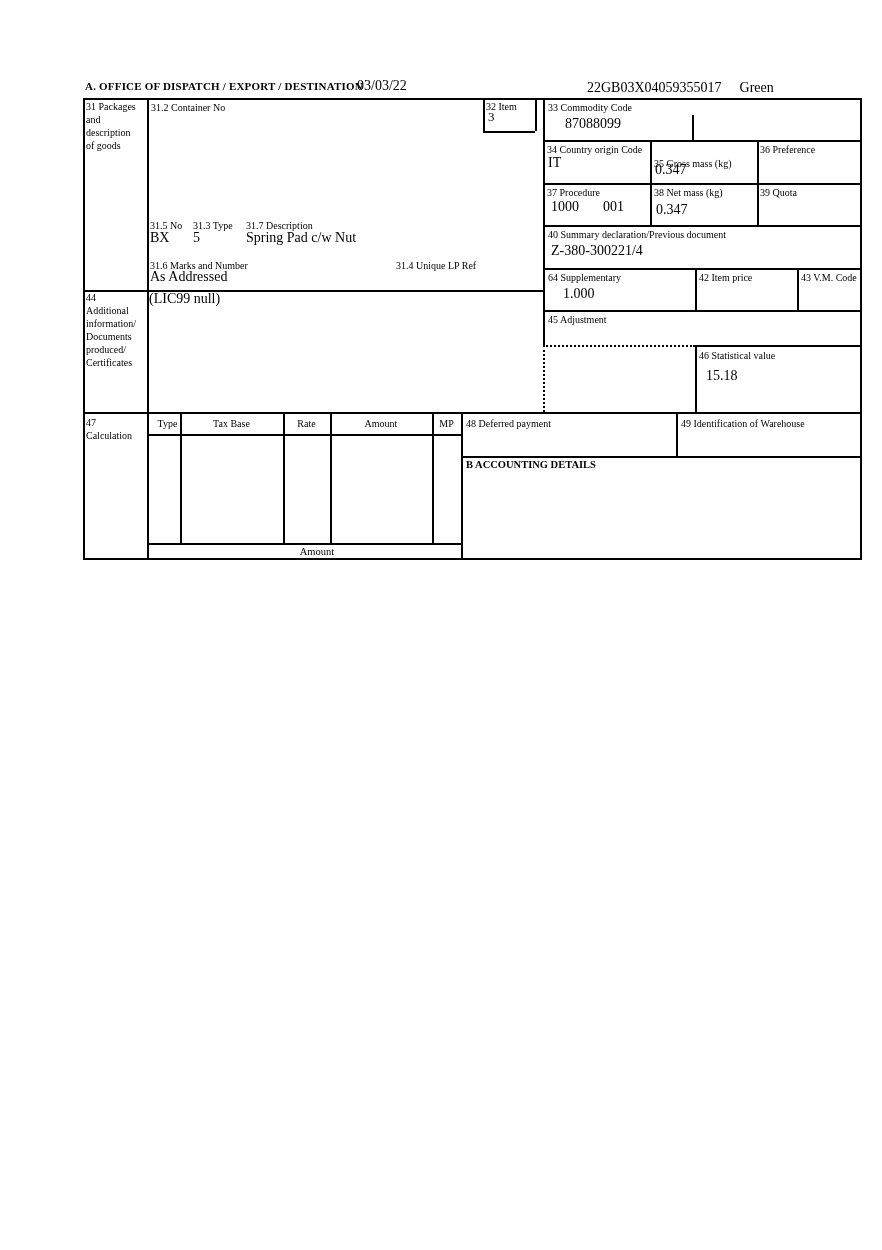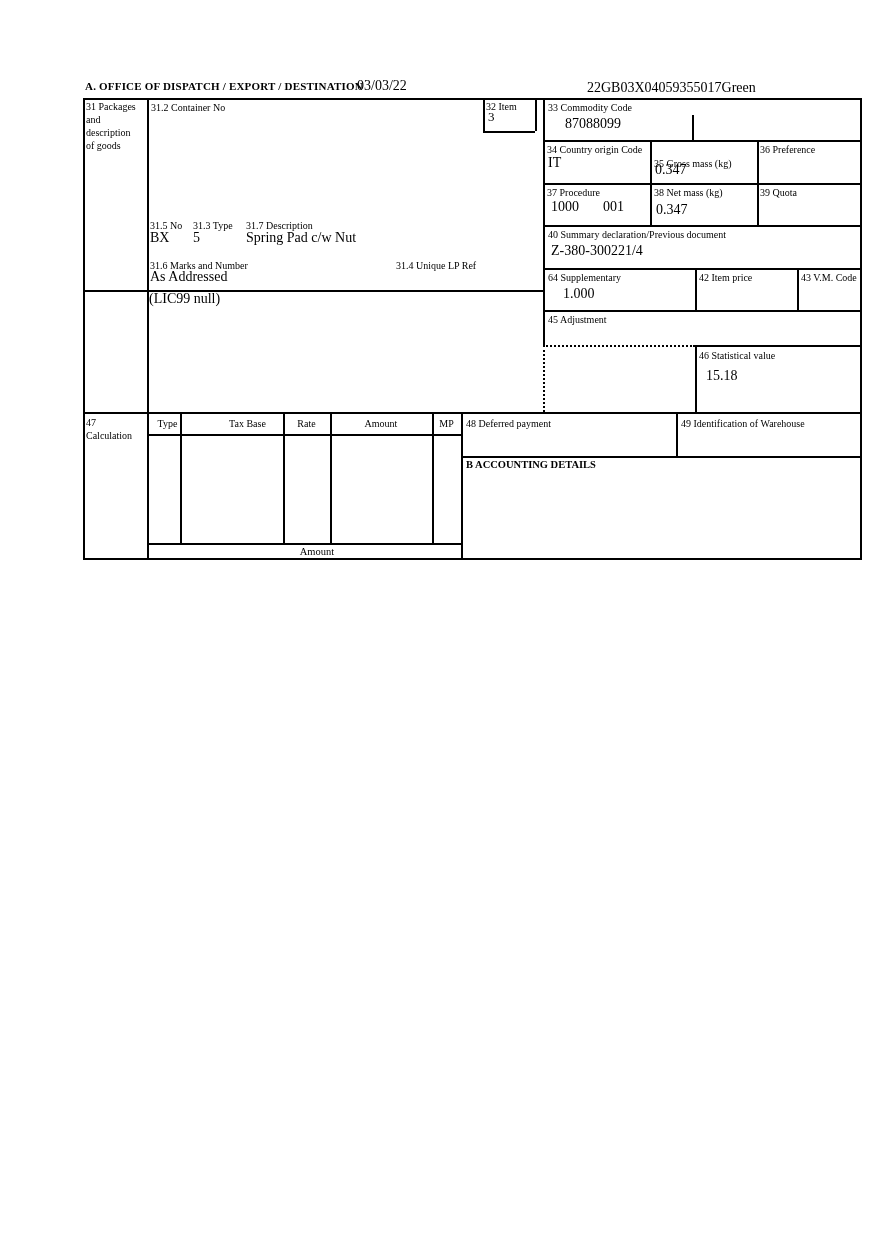--- a/index.html
+++ b/index.html
@@ -21,21 +21,21 @@
   .vl.dot { border-left:2px dotted #000; }
 </style>
 </head>
 <body>
 
 <div class="page">
 
   <div class="t bold" style="left:85px;top:80px;font-size:11px;letter-spacing:.2px;white-space:nowrap">A.  OFFICE OF DISPATCH / EXPORT / DESTINATION</div>
   <div class="t val" style="left:357px;top:78px">03/03/22</div>
   <div class="t val" style="left:587px;top:80px">
-    <span>22GB03X04059355017</span><span style="">Green</span>
+    <span>22GB03X04059355017</span><span style="margin-left:18px">Green</span>
   </div>
 
   <div class="hl" style="left:83px;top:98px;width:779px"></div>
   <div class="hl" style="left:83px;top:558px;width:779px"></div>
   <div class="vl" style="left:83px;top:98px;height:462px"></div>
   <div class="vl" style="left:860px;top:98px;height:462px"></div>
 
   <div class="vl" style="left:147px;top:98px;height:462px"></div>
   <div class="vl" style="left:543px;top:98px;height:247px"></div>
   <div class="vl dot" style="left:543px;top:345px;height:67px"></div>
@@ -70,20 +70,26 @@
   <div class="vl" style="left:432px;top:412px;height:131px"></div>
   <div class="vl" style="left:461px;top:412px;height:148px"></div>
 
   <div class="vl" style="left:676px;top:412px;height:44px"></div>
   <div class="hl" style="left:461px;top:456px;width:401px"></div>
 
   <div class="t lab" style="left:86px;top:100px;width:58px">31 Packages
 and
 description
 of goods</div>
+  <div class="t lab" style="left:86px;top:291px;width:58px">44
+Additional
+information/
+Documents
+produced/
+Certificates</div>
   <div class="t lab" style="left:86px;top:416px;width:58px">47
 Calculation</div>
 
   <div class="t lab" style="left:151px;top:101px">31.2 Container No</div>
   <div class="t lab" style="left:486px;top:100px">32 Item</div>
   <div class="t sm" style="left:488px;top:110px">3</div>
 
   <div class="t lab" style="left:150px;top:219px">31.5 No</div>
   <div class="t lab" style="left:193px;top:219px">31.3 Type</div>
   <div class="t lab" style="left:246px;top:219px">31.7 Description</div>
@@ -120,21 +126,21 @@
   <div class="t val" style="left:563px;top:286px">1.000</div>
   <div class="t lab" style="left:699px;top:271px">42 Item price</div>
   <div class="t lab" style="left:801px;top:271px">43 V.M. Code</div>
 
   <div class="t lab" style="left:548px;top:313px">45 Adjustment</div>
 
   <div class="t lab" style="left:699px;top:349px">46 Statistical value</div>
   <div class="t val" style="left:706px;top:368px">15.18</div>
 
   <div class="t lab ctr" style="left:147px;top:417px;width:41px">Type</div>
-  <div class="t lab ctr" style="left:196px;top:417px;width:103px">Tax Base</div>
+  <div class="t lab ctr" style="left:180px;top:417px;width:103px">Tax Base</div>
   <div class="t lab ctr" style="left:283px;top:417px;width:47px">Rate</div>
   <div class="t lab ctr" style="left:330px;top:417px;width:102px">Amount</div>
   <div class="t lab ctr" style="left:432px;top:417px;width:29px">MP</div>
   <div class="t ctr" style="left:147px;top:546px;width:340px;font-size:10.5px">Amount</div>
 
   <div class="t lab" style="left:466px;top:417px">48 Deferred payment</div>
   <div class="t lab" style="left:681px;top:417px">49 Identification of Warehouse</div>
   <div class="t bold" style="left:466px;top:459px;font-size:10.5px">B ACCOUNTING DETAILS</div>
 
 </div>

